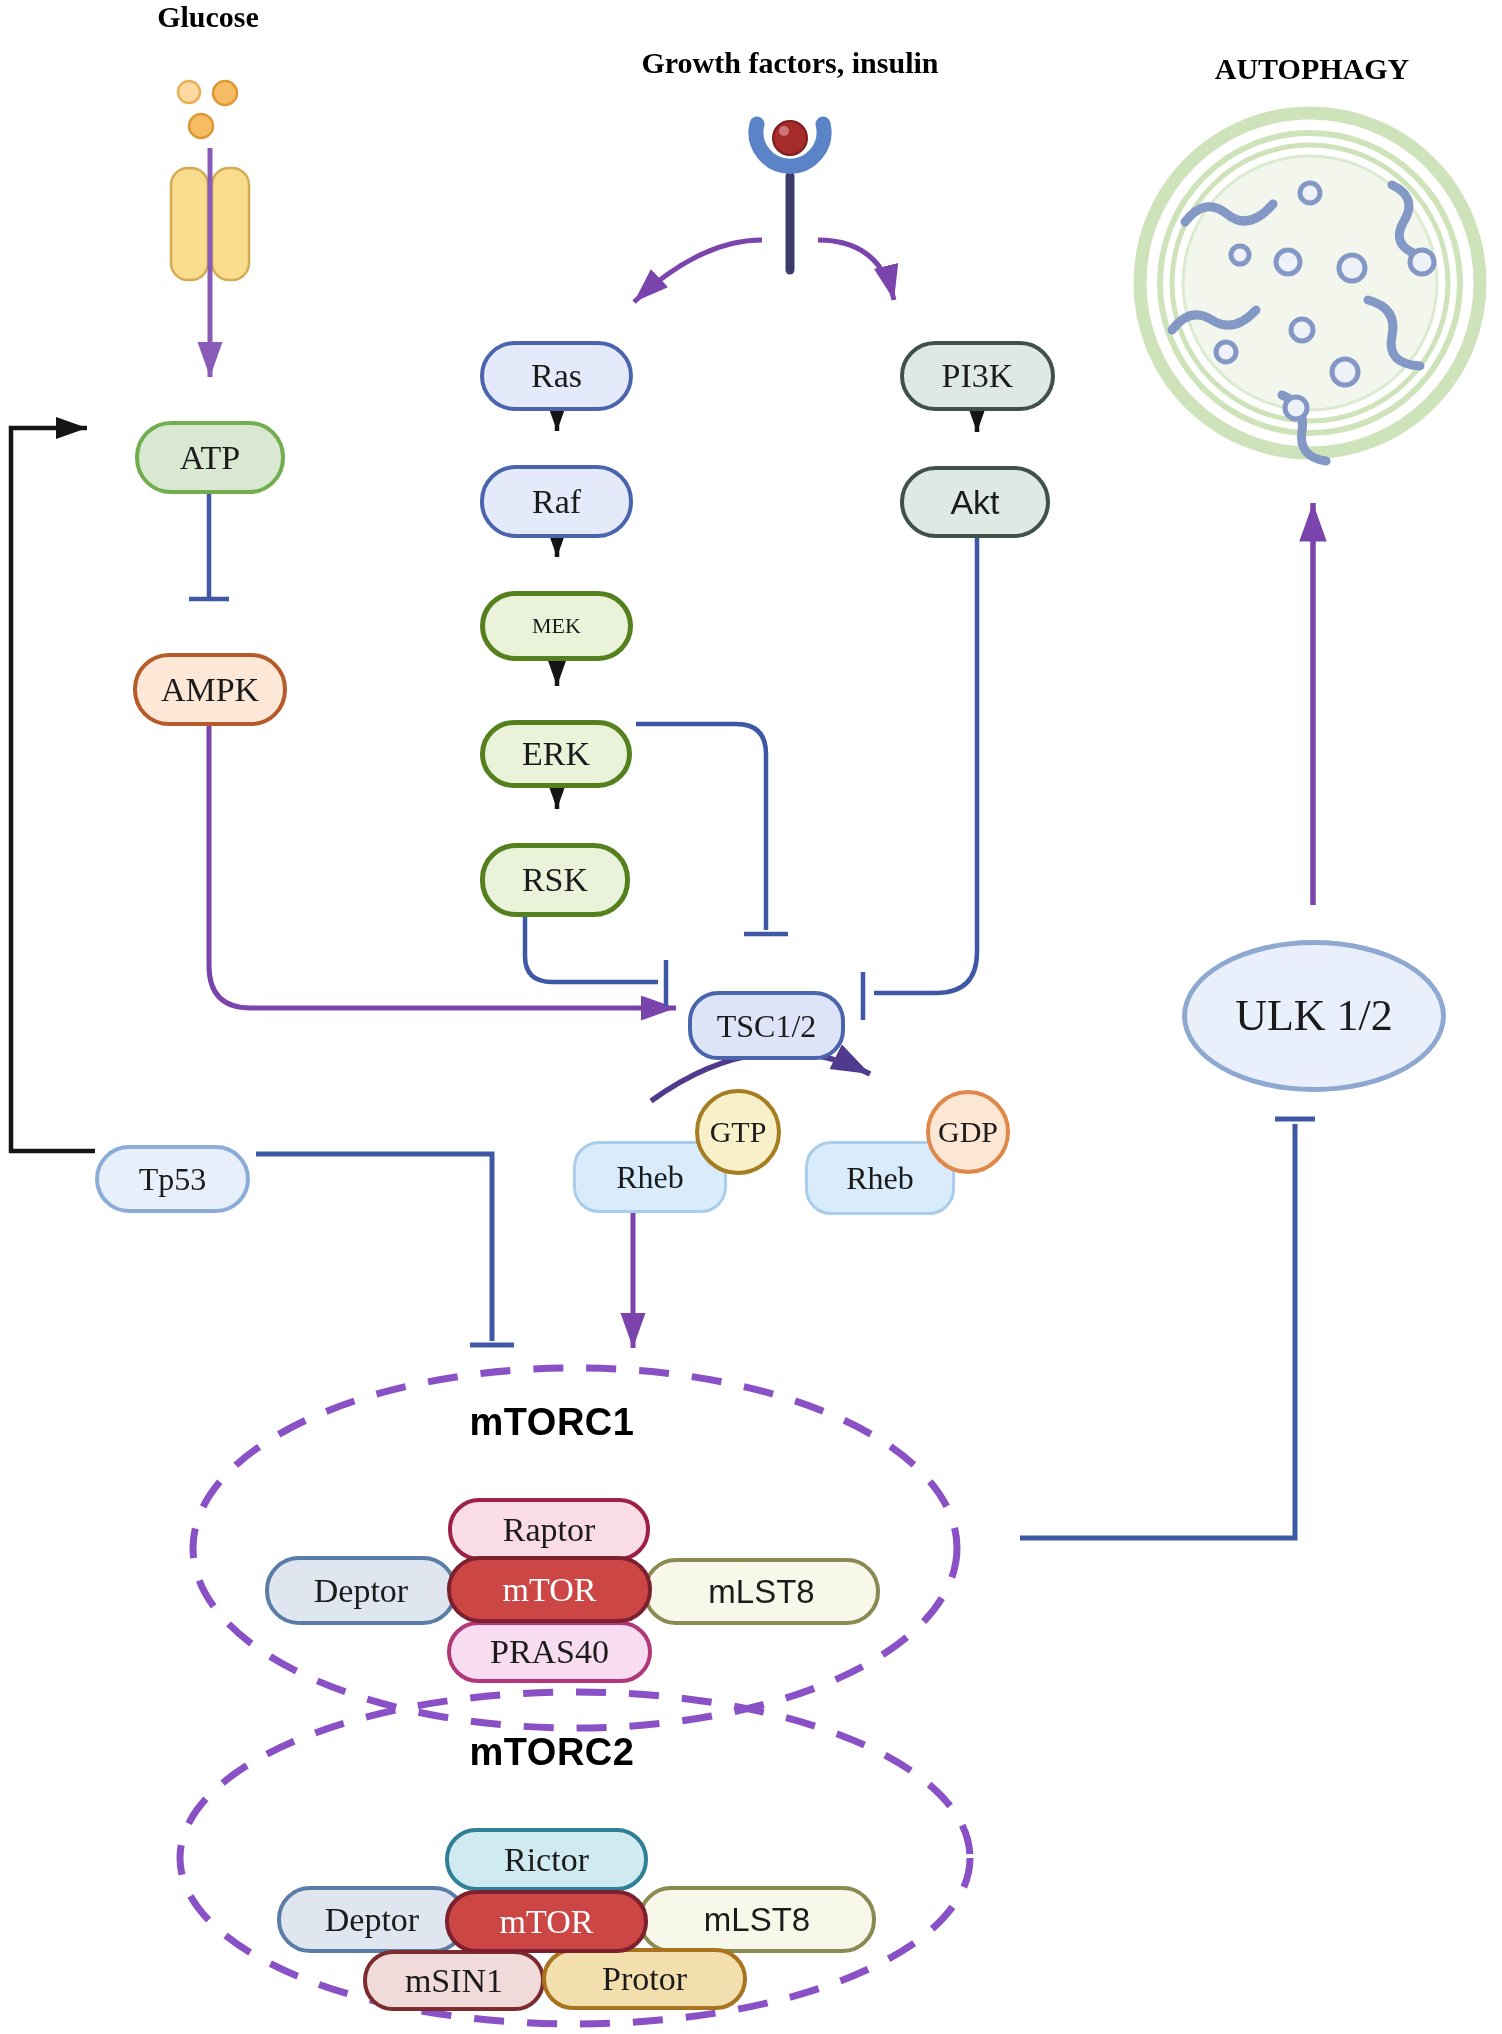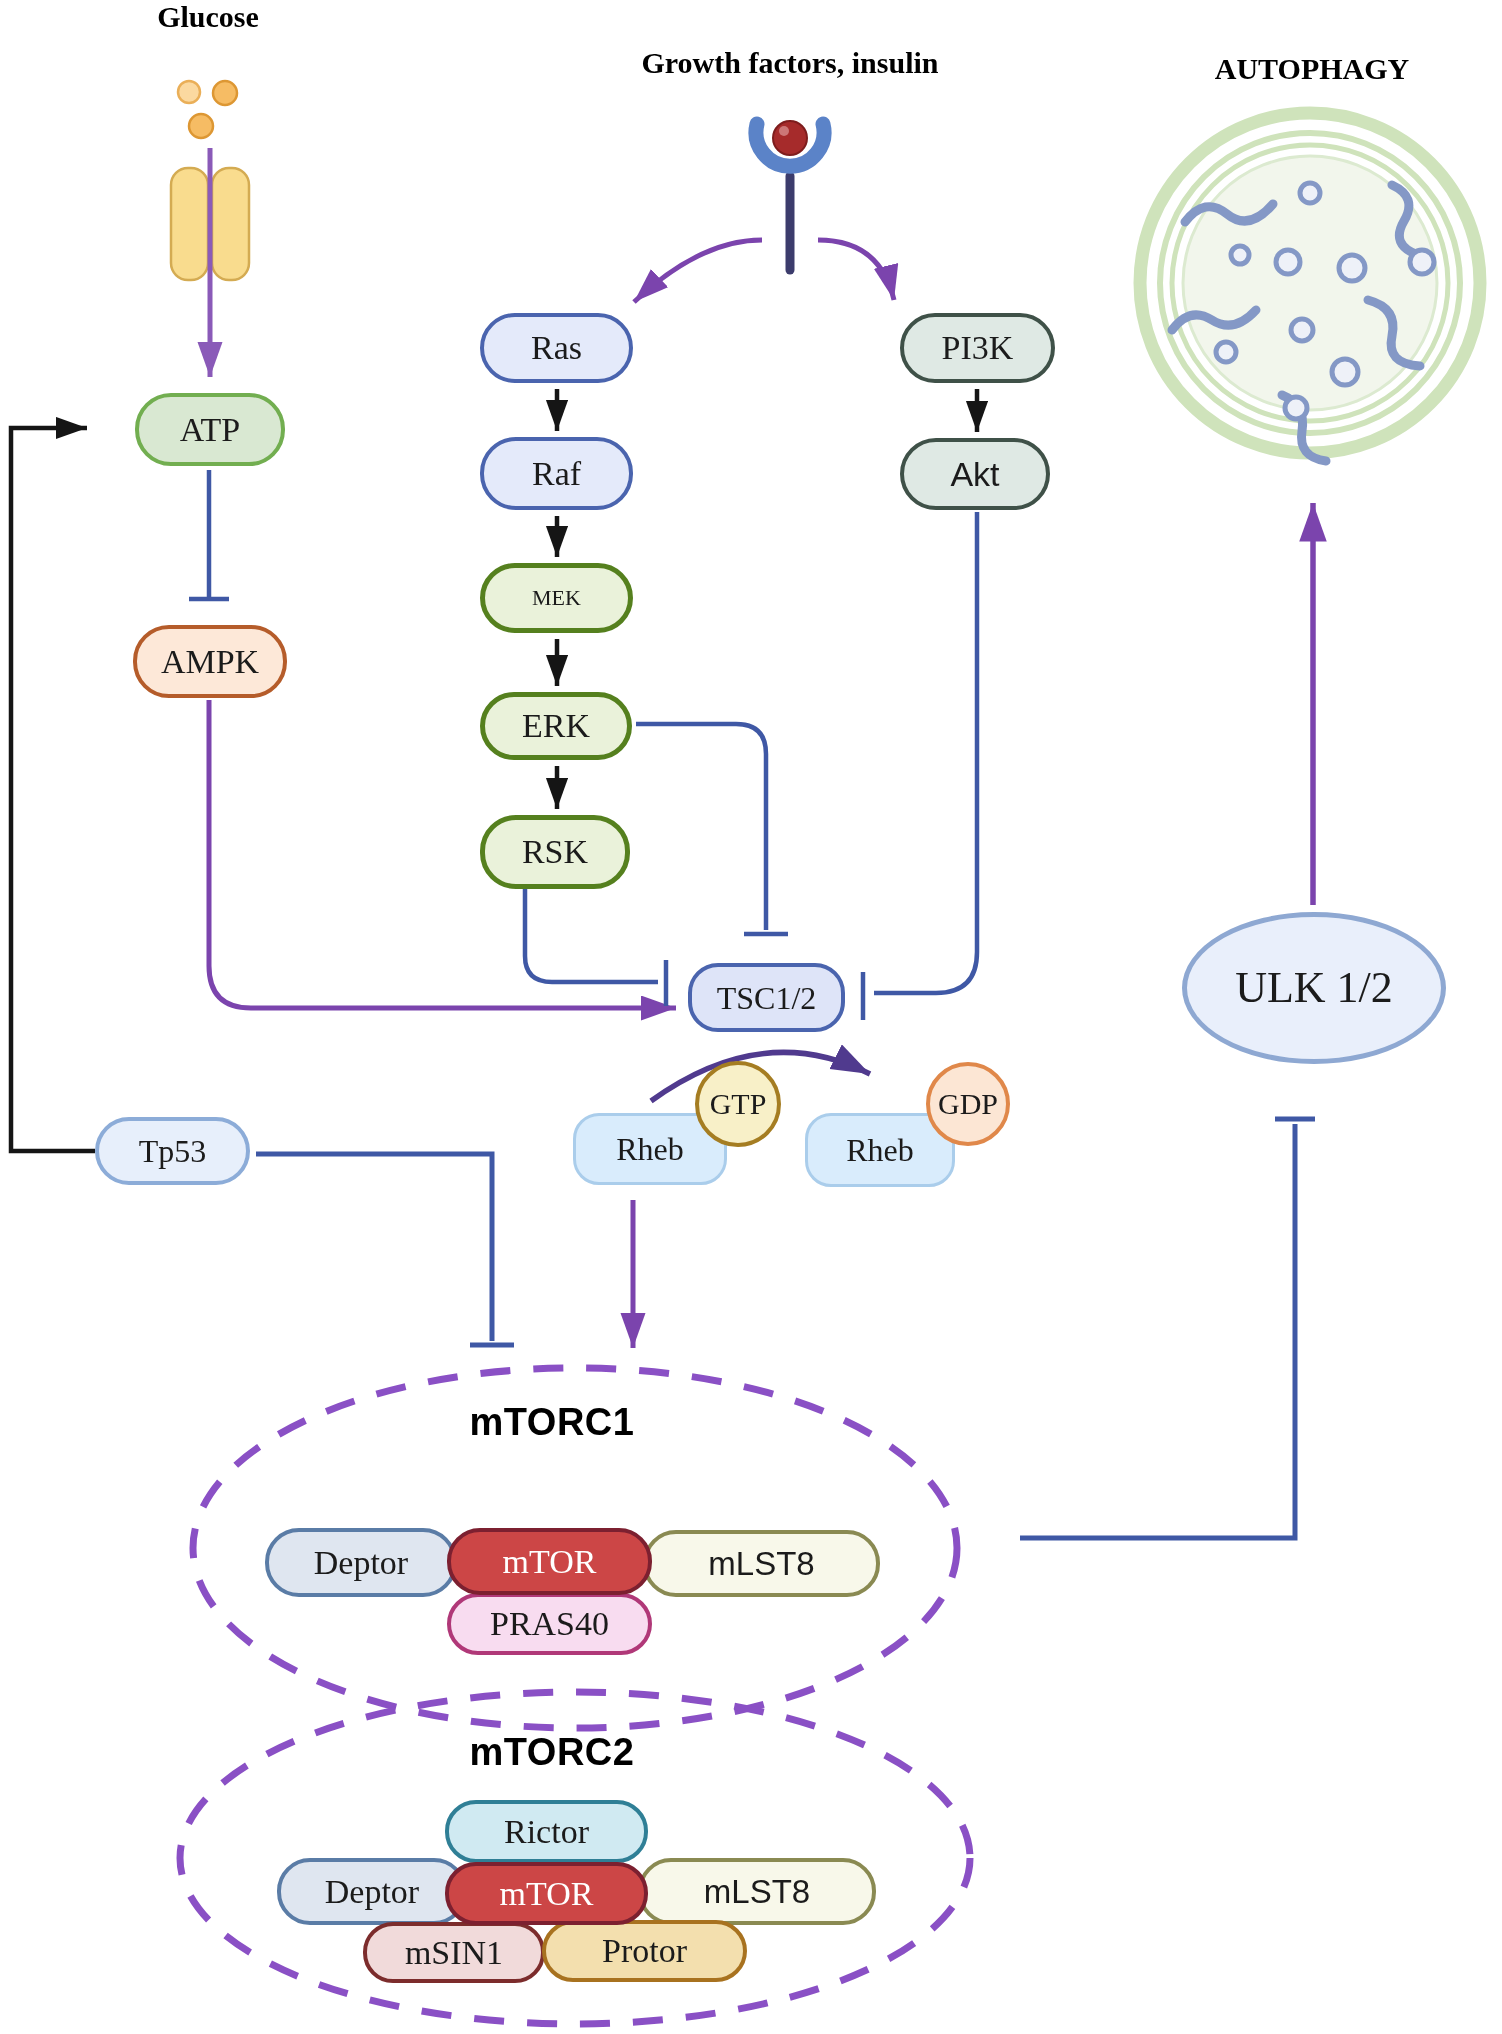--- a/index.html
+++ b/index.html
@@ -2,21 +2,21 @@
 <html><head>
 <meta charset="utf-8">
 <style>
   html,body{margin:0;padding:0;background:#ffffff;}
   .stage{position:relative;width:1502px;height:2034px;background:#ffffff;overflow:hidden;
          font-family:"Liberation Serif", serif;}
   svg.layer{position:absolute;left:0;top:0;z-index:0;}
   #nodes-layer{position:absolute;left:0;top:0;width:100%;height:100%;z-index:2;}
   .node{position:absolute;display:flex;align-items:center;justify-content:center;
         box-sizing:border-box;border-style:solid;font-family:"Liberation Serif", serif;
-        color:#1b1b1b;white-space:nowrap;line-height:1;}
+        color:#1b1b1b;white-space:nowrap;line-height:1;margin-top:28px;}
   .node.sans{font-family:"Liberation Sans", sans-serif;}
   .fig-label{position:absolute;z-index:3;font-weight:bold;text-align:center;color:#000000;
              font-family:"Liberation Serif", serif;line-height:1.1;}
   .fig-label.sans{font-family:"Liberation Sans", sans-serif;letter-spacing:0.5px;}
 </style>
 </head>
 <body>
 
 <div class="stage">
 
@@ -150,20 +150,21 @@
       <div class="node" style="left: 480px; top: 815px; width: 150px; height: 74px; background: rgb(234, 242, 218); border-color: rgb(85, 128, 30); border-width: 5px; border-radius: 36px; font-size: 34px;">RSK</div>
       <div class="node" style="left: 900px; top: 313px; width: 155px; height: 70px; background: rgb(223, 233, 228); border-color: rgb(63, 81, 72); border-width: 4px; border-radius: 35px; font-size: 34px;">PI3K</div>
       <div class="node sans" style="left: 900px; top: 438px; width: 150px; height: 72px; background: rgb(223, 233, 228); border-color: rgb(63, 81, 72); border-width: 4px; border-radius: 36px; font-size: 34px;">Akt</div>
       <div class="node" style="left: 688px; top: 963px; width: 157px; height: 69px; background: rgb(222, 228, 248); border-color: rgb(74, 100, 174); border-width: 4px; border-radius: 30px; font-size: 32px;">TSC1/2</div>
       <div class="node" style="left: 573px; top: 1113px; width: 154px; height: 72px; background: rgb(217, 236, 252); border-color: rgb(170, 205, 235); border-width: 3px; border-radius: 26px; font-size: 32px;">Rheb</div>
       <div class="node" style="left: 805px; top: 1113px; width: 150px; height: 74px; background: rgb(217, 236, 252); border-color: rgb(170, 205, 235); border-width: 3px; border-radius: 26px; font-size: 32px;">Rheb</div>
       <div class="node" style="left: 695px; top: 1061px; width: 86px; height: 86px; background: rgb(248, 240, 200); border-color: rgb(165, 125, 34); border-width: 4px; border-radius: 43px; font-size: 30px; z-index: 2;">GTP</div>
       <div class="node" style="left: 926px; top: 1062px; width: 84px; height: 84px; background: rgb(252, 230, 212); border-color: rgb(224, 136, 74); border-width: 4px; border-radius: 42px; font-size: 30px; z-index: 2;">GDP</div>
       <div class="node" style="left: 95px; top: 1117px; width: 155px; height: 68px; background: rgb(231, 239, 251); border-color: rgb(140, 172, 216); border-width: 4px; border-radius: 34px; font-size: 32px;">Tp53</div>
       <div class="node" style="left: 1182px; top: 912px; width: 264px; height: 152px; background: rgb(233, 239, 251); border-color: rgb(142, 168, 210); border-width: 5px; border-radius: 50%; font-size: 44px;">ULK 1/2</div>
+      <div class="node" style="left: 448px; top: 1470px; width: 202px; height: 63px; background: rgb(250, 220, 230); border-color: rgb(156, 33, 68); border-width: 4px; border-radius: 31px; font-size: 34px; z-index: 1;">Raptor</div>
       <div class="node" style="left: 265px; top: 1528px; width: 192px; height: 69px; background: rgb(223, 230, 240); border-color: rgb(90, 124, 166); border-width: 4px; border-radius: 34px; font-size: 34px; z-index: 1;">Deptor</div>
       <div class="node sans" style="left: 643px; top: 1530px; width: 237px; height: 67px; background: rgb(248, 248, 234); border-color: rgb(138, 138, 82); border-width: 4px; border-radius: 33px; font-size: 33px; z-index: 1;">mLST8</div>
       <div class="node" style="left: 447px; top: 1593px; width: 205px; height: 62px; background: rgb(248, 220, 240); border-color: rgb(176, 56, 120); border-width: 4px; border-radius: 31px; font-size: 34px; z-index: 2;">PRAS40</div>
       <div class="node" style="left: 447px; top: 1528px; width: 205px; height: 67px; background: rgb(204, 70, 70); border-color: rgb(124, 32, 48); border-width: 4px; border-radius: 33px; font-size: 34px; color: rgb(255, 255, 255); z-index: 3;">mTOR</div>
       <div class="node" style="left: 445px; top: 1800px; width: 203px; height: 63px; background: rgb(208, 234, 242); border-color: rgb(47, 127, 150); border-width: 4px; border-radius: 31px; font-size: 34px; z-index: 1;">Rictor</div>
       <div class="node" style="left: 277px; top: 1858px; width: 190px; height: 67px; background: rgb(223, 230, 240); border-color: rgb(90, 124, 166); border-width: 4px; border-radius: 33px; font-size: 34px; z-index: 1;">Deptor</div>
       <div class="node sans" style="left: 638px; top: 1858px; width: 238px; height: 67px; background: rgb(248, 248, 234); border-color: rgb(138, 138, 82); border-width: 4px; border-radius: 33px; font-size: 33px; z-index: 1;">mLST8</div>
       <div class="node" style="left: 363px; top: 1922px; width: 182px; height: 61px; background: rgb(241, 218, 218); border-color: rgb(124, 44, 44); border-width: 4px; border-radius: 30px; font-size: 34px; z-index: 2;">mSIN1</div>
       <div class="node" style="left: 542px; top: 1920px; width: 205px; height: 62px; background: rgb(243, 223, 174); border-color: rgb(168, 114, 31); border-width: 4px; border-radius: 31px; font-size: 34px; z-index: 3; text-align: center;">Protor</div>
       <div class="node" style="left: 445px; top: 1862px; width: 203px; height: 63px; background: rgb(204, 70, 70); border-color: rgb(124, 32, 48); border-width: 4px; border-radius: 31px; font-size: 34px; color: rgb(255, 255, 255); z-index: 4;">mTOR</div>

